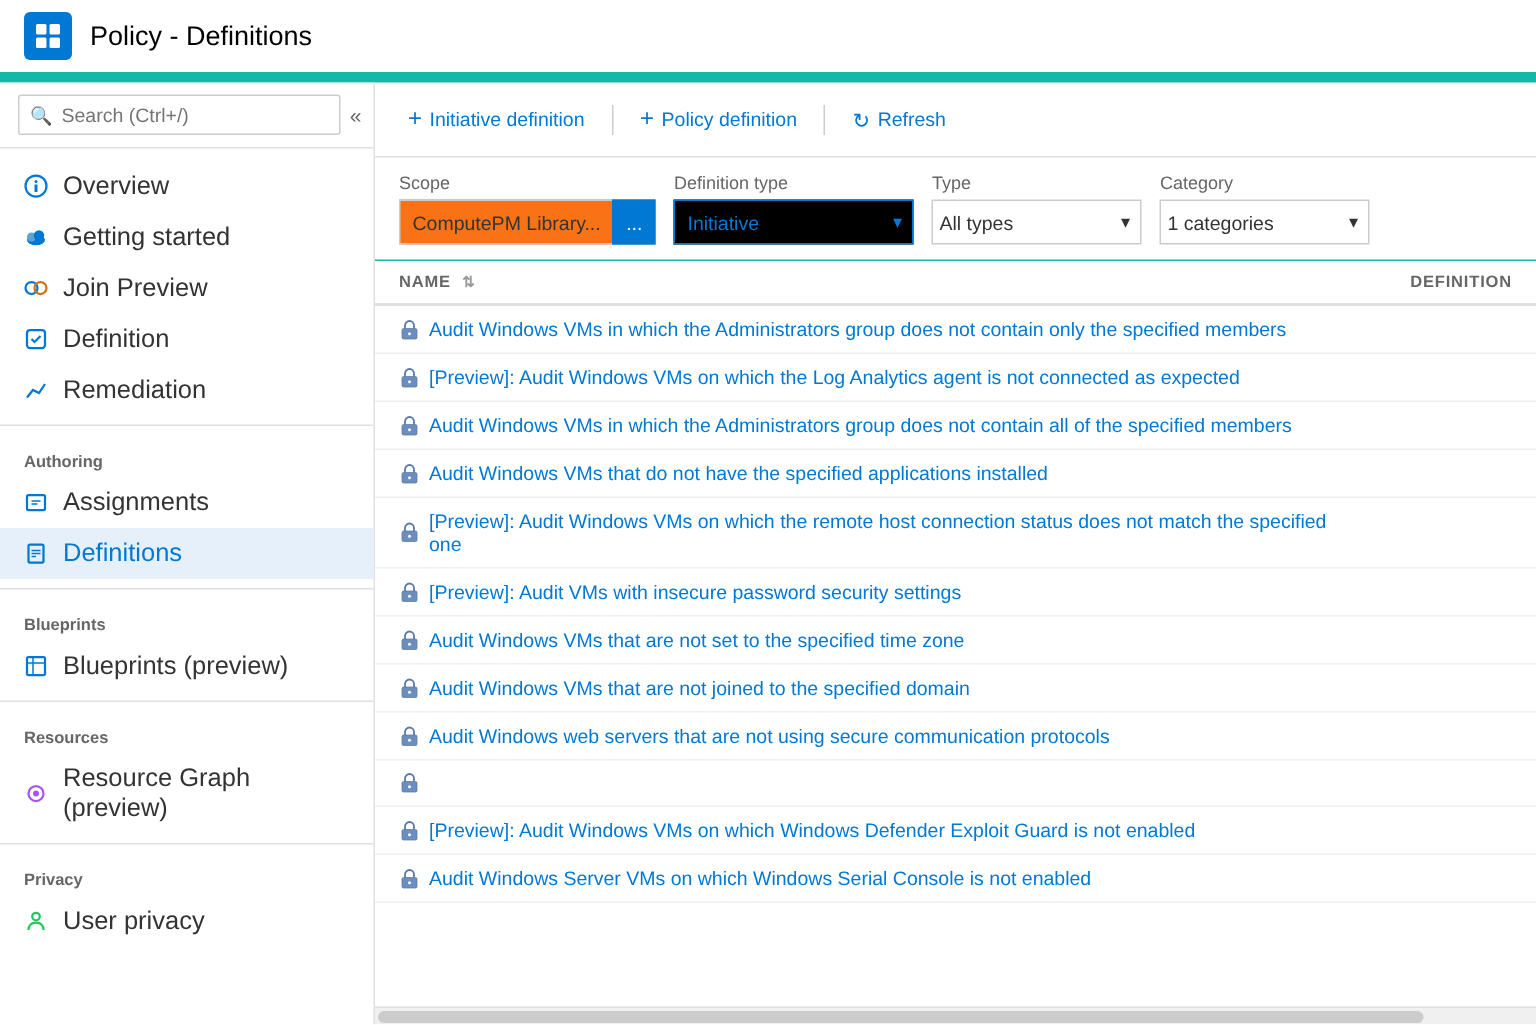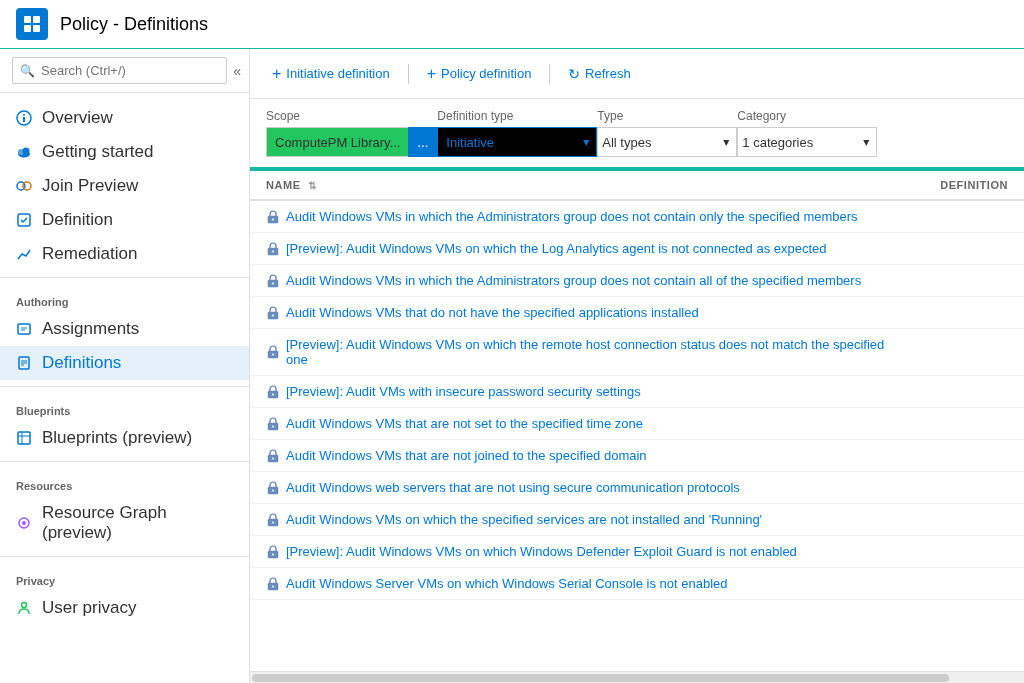--- a/index.html
+++ b/index.html
@@ -2,21 +2,21 @@
 <html><head>
   <meta charset="utf-8">
   <style>
     * { box-sizing: border-box; margin: 0; padding: 0; }
     body { font-family: 'Segoe UI', Arial, sans-serif; font-size: 13px; color: #333; background: #fff; display: flex; flex-direction: column; height: 683px; overflow: hidden; }
 
     .top-bar {
       display: flex;
       align-items: center;
       padding: 8px 16px;
-      border-bottom: 1px solid #14b8a6;
+      border-bottom: 7px solid #14b8a6;
       background: #fff;
       min-height: 48px;
     }
     .top-bar-icon {
       width: 32px; height: 32px;
       background: #0078d4;
       border-radius: 4px;
       display: flex; align-items: center; justify-content: center;
       margin-right: 12px;
       flex-shrink: 0;
@@ -97,43 +97,43 @@
       padding: 4px 6px;
     }
     .toolbar-btn .plus { font-size: 16px; font-weight: 400; color: #0078d4; }
 
     .toolbar-divider { width: 1px; height: 20px; background: #ccc; margin: 0 4px; }
 
     .filters-row {
       display: flex;
       align-items: center;
       padding: 10px 16px;
-      gap: 0;
-      border-bottom: 4px solid #14b8a6;
+      gap: 12px;
+      border-bottom: 1px solid #14b8a6;
     }
 
     .filter-group {
       display: flex;
       flex-direction: column;
       gap: 4px;
     }
     .filter-label { font-size: 12px; color: #666; }
 
     .filter-scope {
       display: flex;
       align-items: center;
       gap: 0;
     }
     .scope-text {
       border: 1px solid #ccc;
       padding: 4px 8px;
       font-size: 13px;
       min-width: 140px;
       border-right: none;
-      background: #22c55e;
+      background: #f97316;
       height: 30px;
       display: flex; align-items: center;
       white-space: nowrap;
       overflow: hidden;
       text-overflow: ellipsis;
       color: #333;
     }
     .scope-btn {
       border: 1px solid #0078d4;
       background: #0078d4;
@@ -642,21 +642,20 @@
             <tr class="table-row">
               <td>
                 <a class="row-link" href="#">
                   <span class="lock-icon">
                     <svg width="12" height="14" viewBox="0 0 12 14" fill="none" xmlns="http://www.w3.org/2000/svg">
       <rect x="1" y="6" width="10" height="7" rx="1" fill="#6c8ebf" stroke="#5578a8" stroke-width="0.5"></rect>
       <path d="M3 6V4a3 3 0 016 0v2" fill="none" stroke="#5578a8" stroke-width="1.2"></path>
       <circle cx="6" cy="9.5" r="1" fill="white"></circle>
     </svg>
                   </span>
-                  <span>Audit Windows VMs on which the specified services are not installed and 'Running'</span>
                 </a>
               </td>
               <td></td>
             </tr>
             <tr class="table-row">
               <td>
                 <a class="row-link" href="#">
                   <span class="lock-icon">
                     <svg width="12" height="14" viewBox="0 0 12 14" fill="none" xmlns="http://www.w3.org/2000/svg">
       <rect x="1" y="6" width="10" height="7" rx="1" fill="#6c8ebf" stroke="#5578a8" stroke-width="0.5"></rect>

